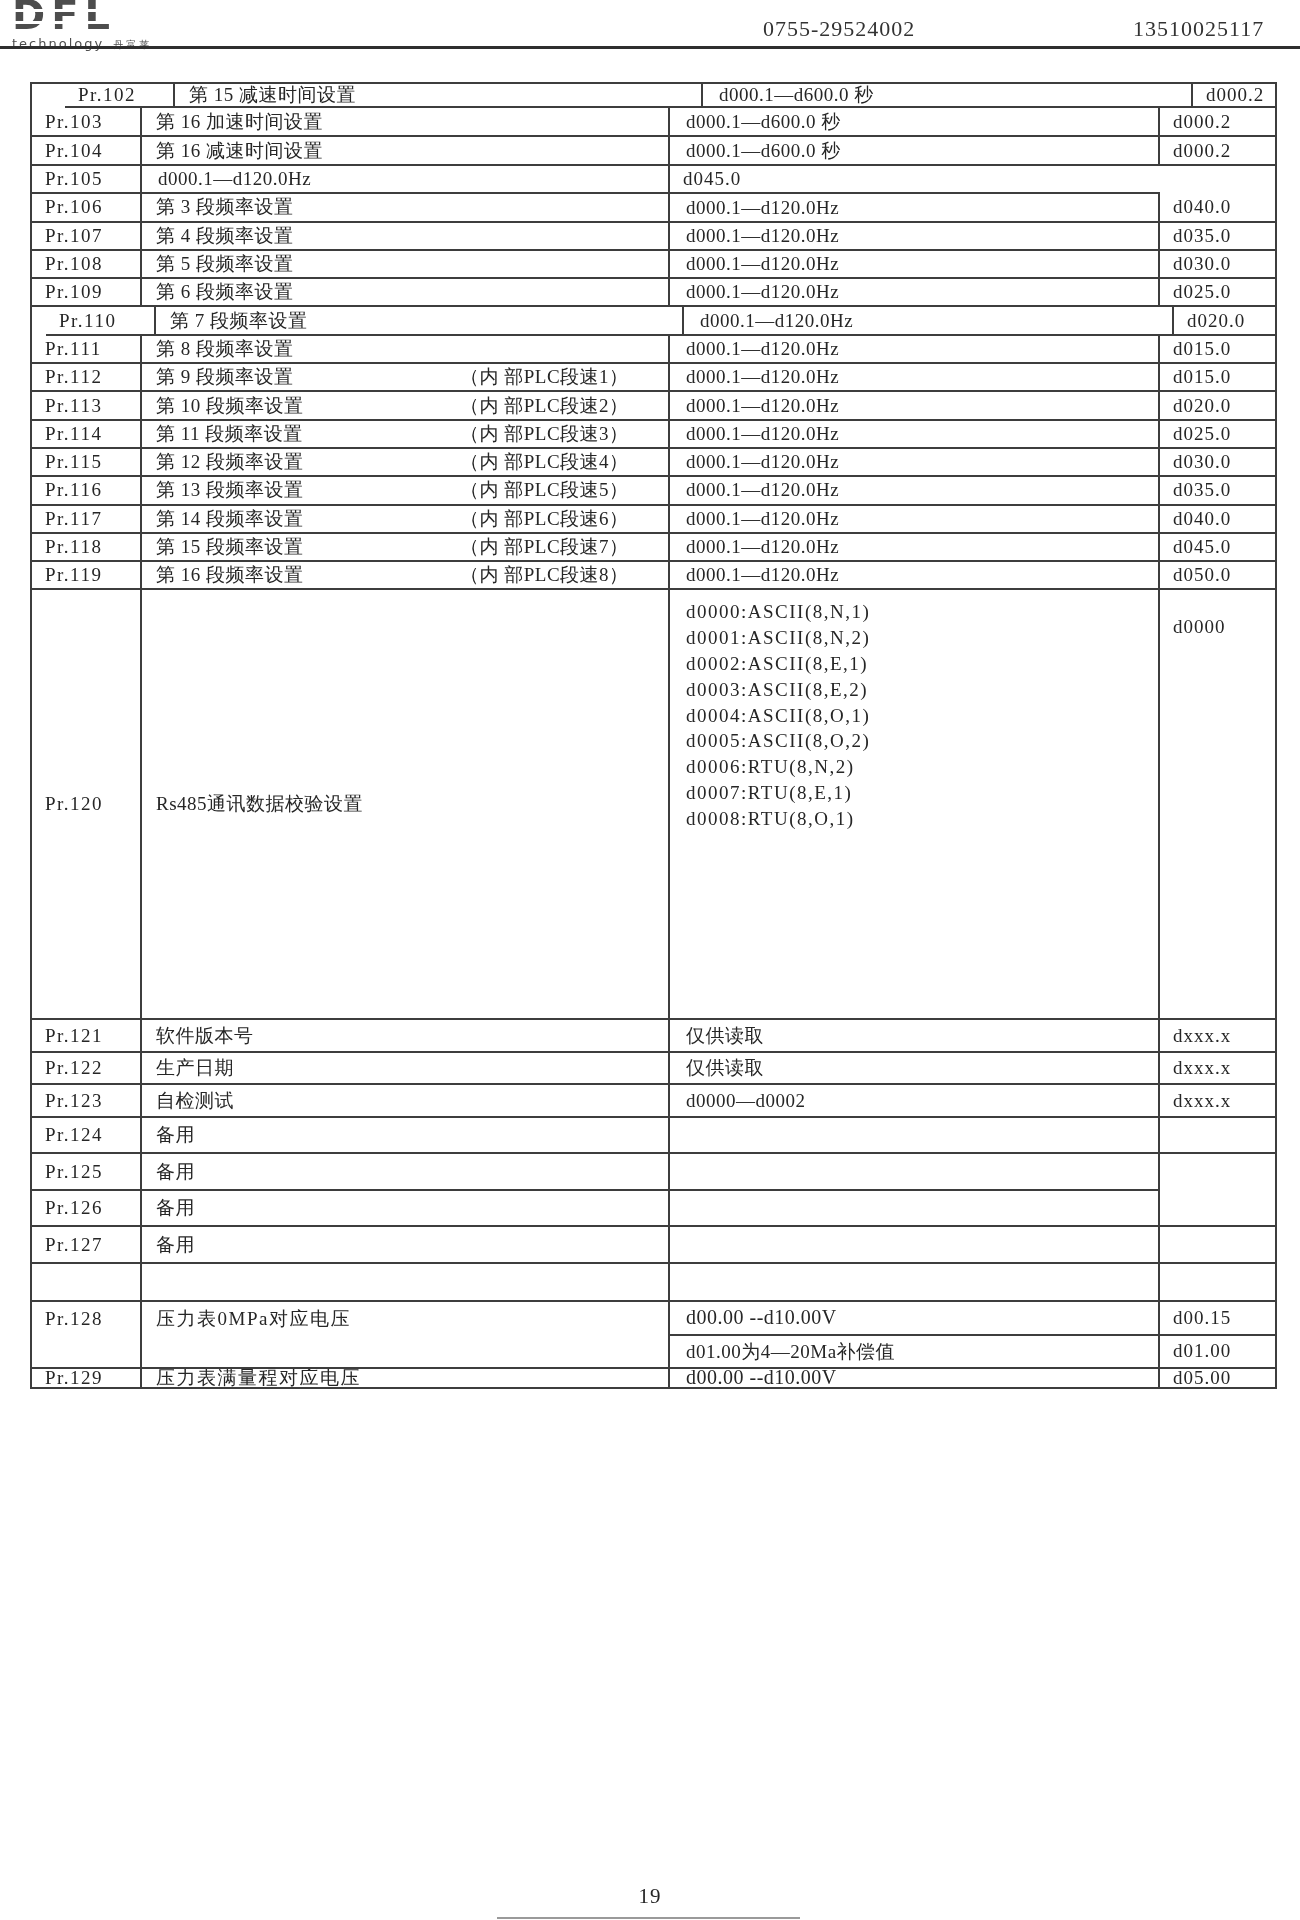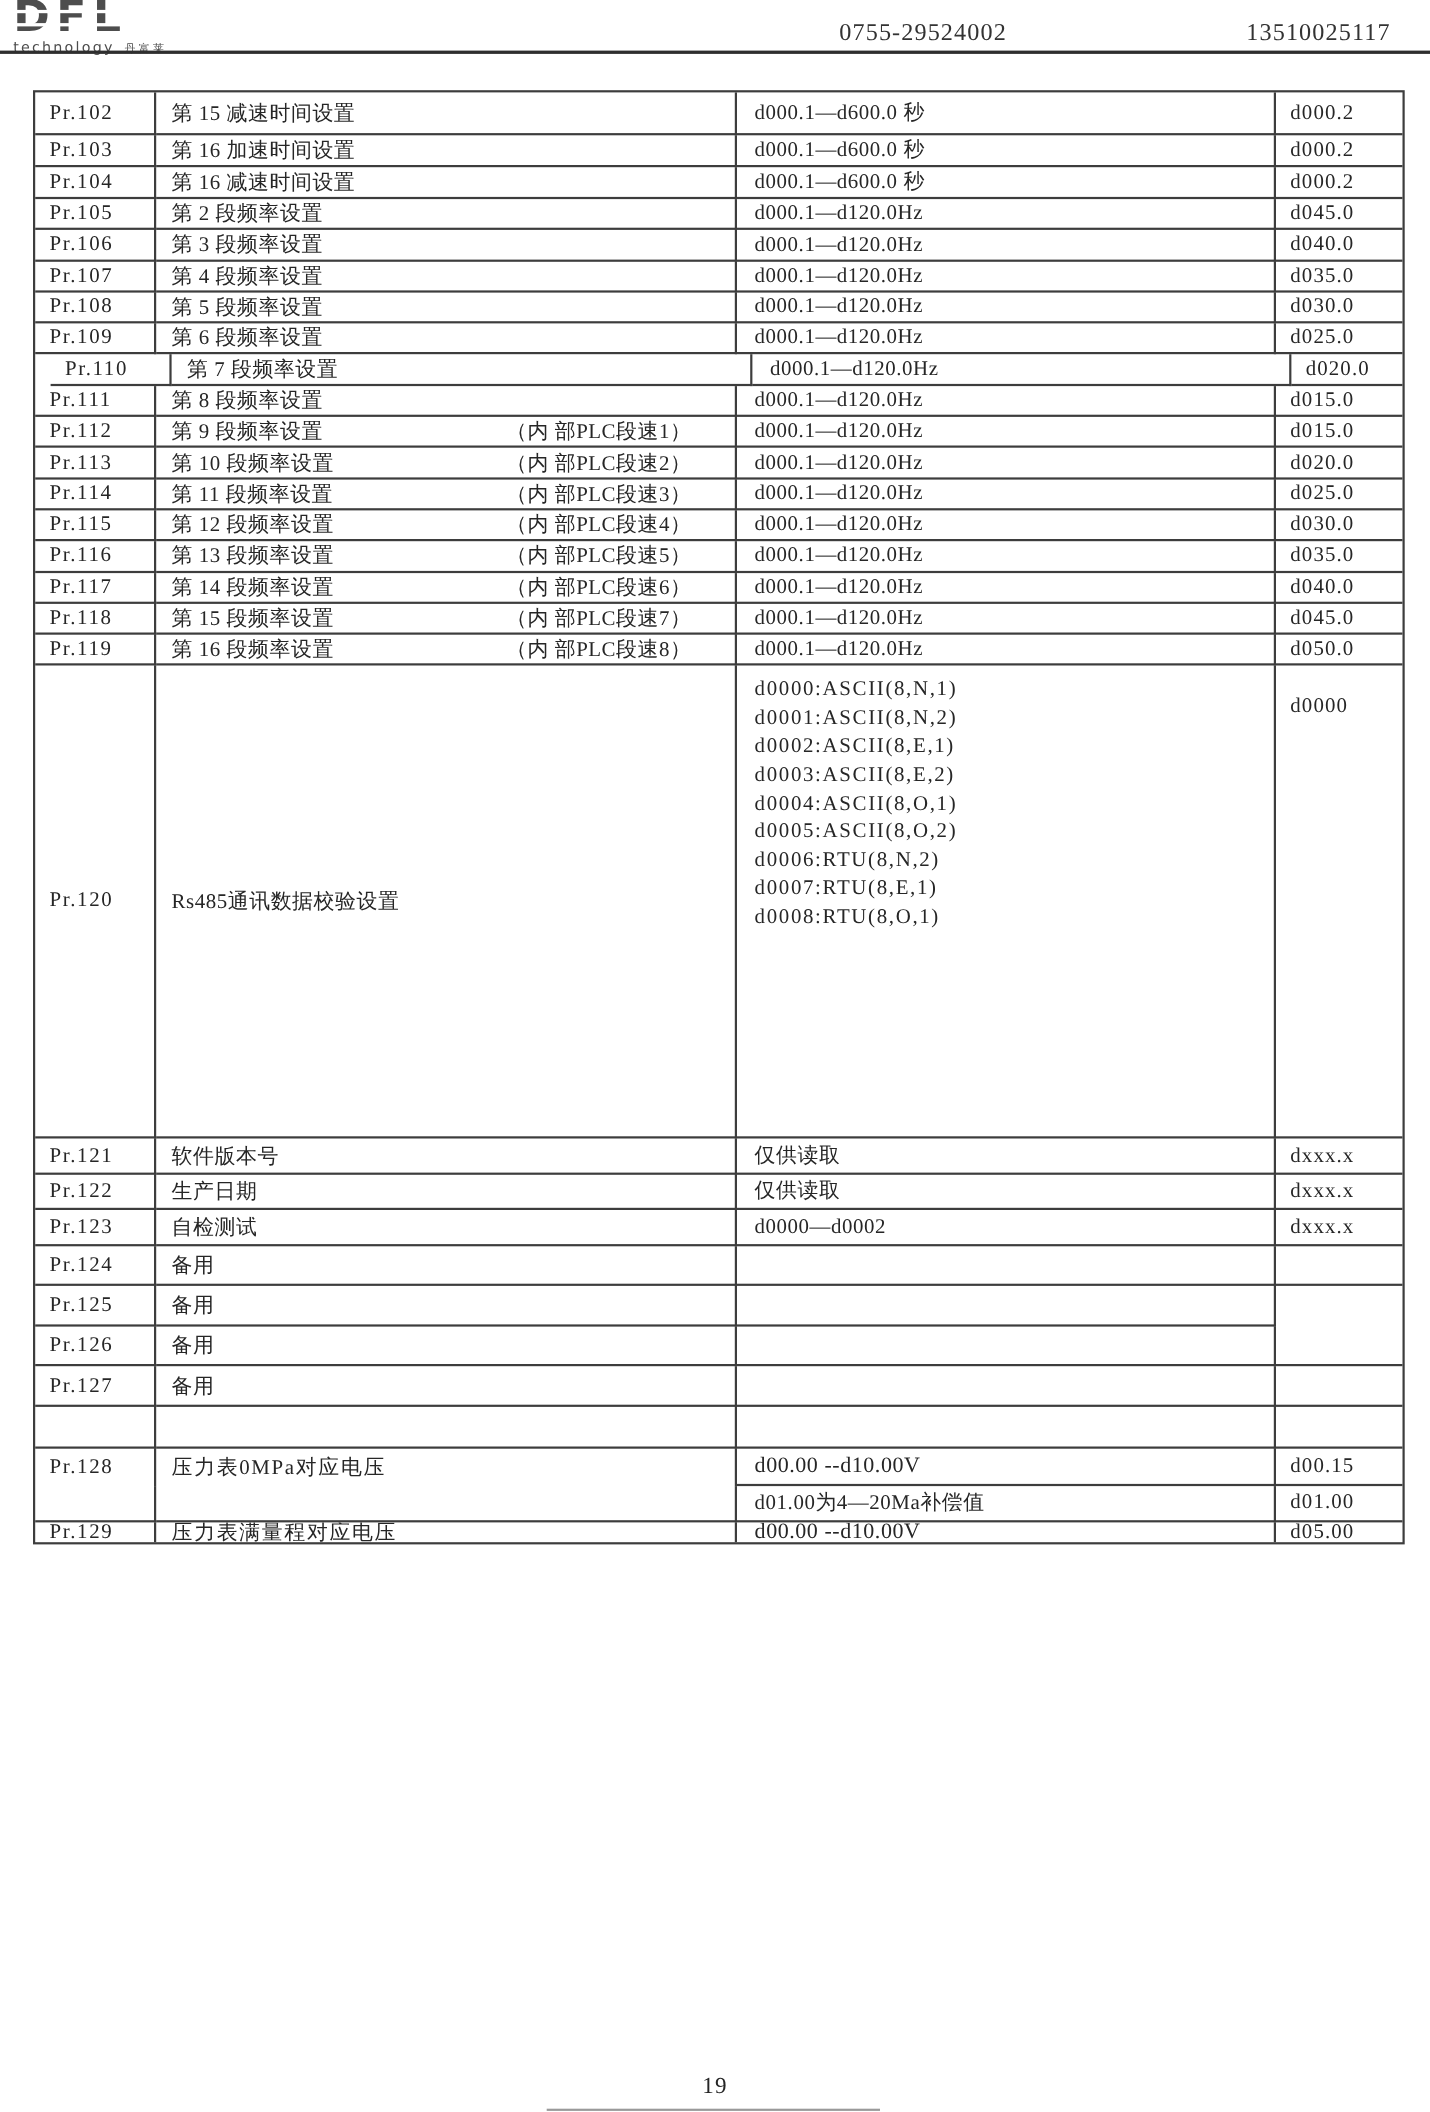--- a/index.html
+++ b/index.html
@@ -67,21 +67,21 @@
   </div>
   <div class="logo-sub">
     <span>technology</span><span class="logo-cn">丹富莱</span>
   </div>
 </div>
 <div class="phone phone-left">0755-29524002</div>
 <div class="phone phone-right">13510025117</div>
 <div class="head-rule"></div>
 
 <div class="ptable" id="ptable">
-    <div class="trow" style="height: 39px;">
+    <div class="trow" style="height: 24px; margin-left: 33px;">
       <div class="td c1">Pr.102</div>
       <div class="td c2">
         <span>第 15 减速时间设置</span>
       </div>
       <div class="td c3">
         <div class="line">d000.1—d600.0 秒</div>
       </div>
       <div class="td c4">d000.2</div>
     </div>
     <div class="trow" style="height: 29px;">
@@ -99,23 +99,20 @@
       <div class="td c2">
         <span>第 16 减速时间设置</span>
       </div>
       <div class="td c3">
         <div class="line">d000.1—d600.0 秒</div>
       </div>
       <div class="td c4">d000.2</div>
     </div>
     <div class="trow" style="height: 28.3px;">
       <div class="td c1">Pr.105</div>
-      <div class="td c2">
-        <span>第 2 段频率设置</span>
-      </div>
       <div class="td c3">
         <div class="line">d000.1—d120.0Hz</div>
       </div>
       <div class="td c4">d045.0</div>
     </div>
     <div class="trow" style="height: 28.3px;">
       <div class="td c1">Pr.106</div>
       <div class="td c2">
         <span>第 3 段频率设置</span>
       </div>

